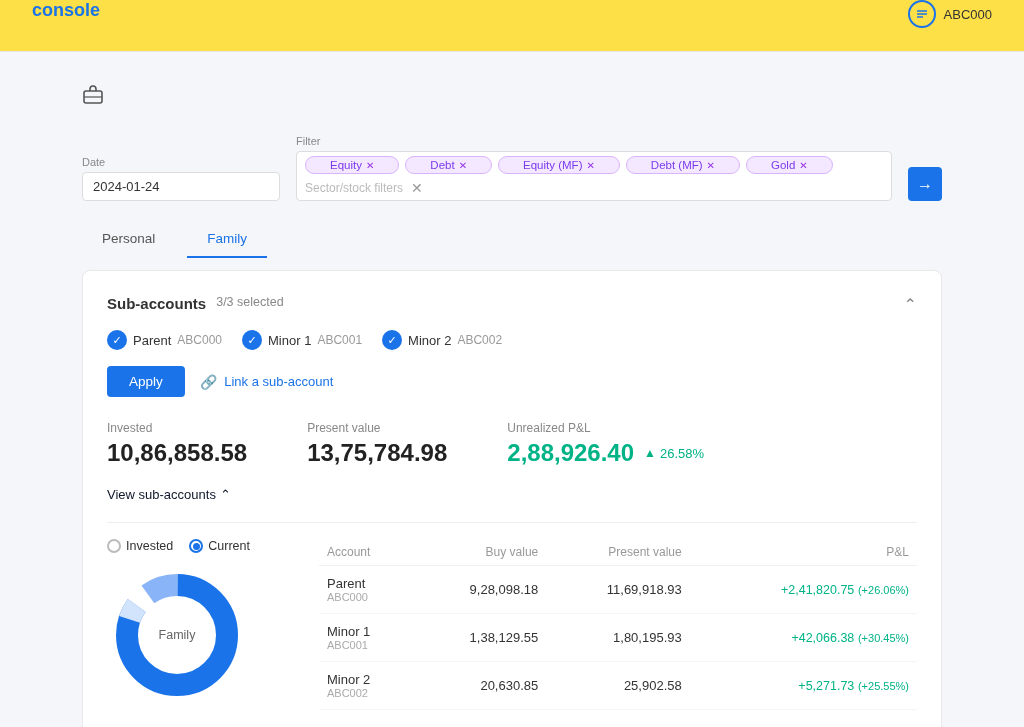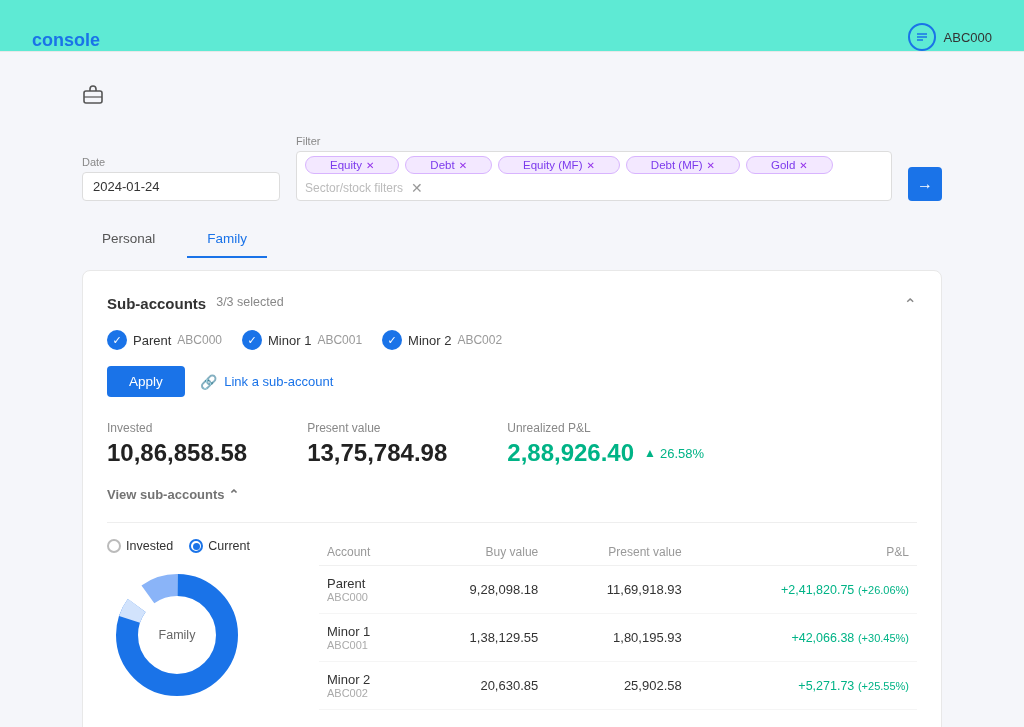--- a/index.html
+++ b/index.html
@@ -1,23 +1,23 @@
 <!DOCTYPE html>
 <html><head>
   <meta charset="utf-8">
   <style>
     * { box-sizing: border-box; margin: 0; padding: 0; }
     body { font-family: 'Segoe UI', Arial, sans-serif; background: #f5f6fa; color: #333; font-size: 14px; }
 
     
     .navbar {
-      background: #5eead4;
+      background: #fde047;
       border-bottom: 1px solid #e8e8e8;
       display: flex;
-      align-items: flex-end;
+      align-items: flex-start;
       padding: 0 32px;
       height: 52px;
     }
     .navbar-brand {
       color: #1a73e8;
       font-weight: 700;
       font-size: 18px;
       margin-right: auto;
     }
     .navbar-links {
@@ -278,28 +278,27 @@
       align-items: center;
       gap: 4px;
       font-size: 13px;
       color: #00b386;
     }
     .delta-arrow {
       font-size: 12px;
     }
 
     .view-sub-accounts {
-      color: #737373;
+      color: #0f172a;
       font-size: 13px;
       cursor: pointer;
       display: flex;
       align-items: center;
       gap: 4px;
       margin-bottom: 20px;
-      font-weight: bold;
     }
 
     
     .divider {
       border: none;
       border-top: 1px solid #eee;
       margin: 16px 0;
     }
 
     

